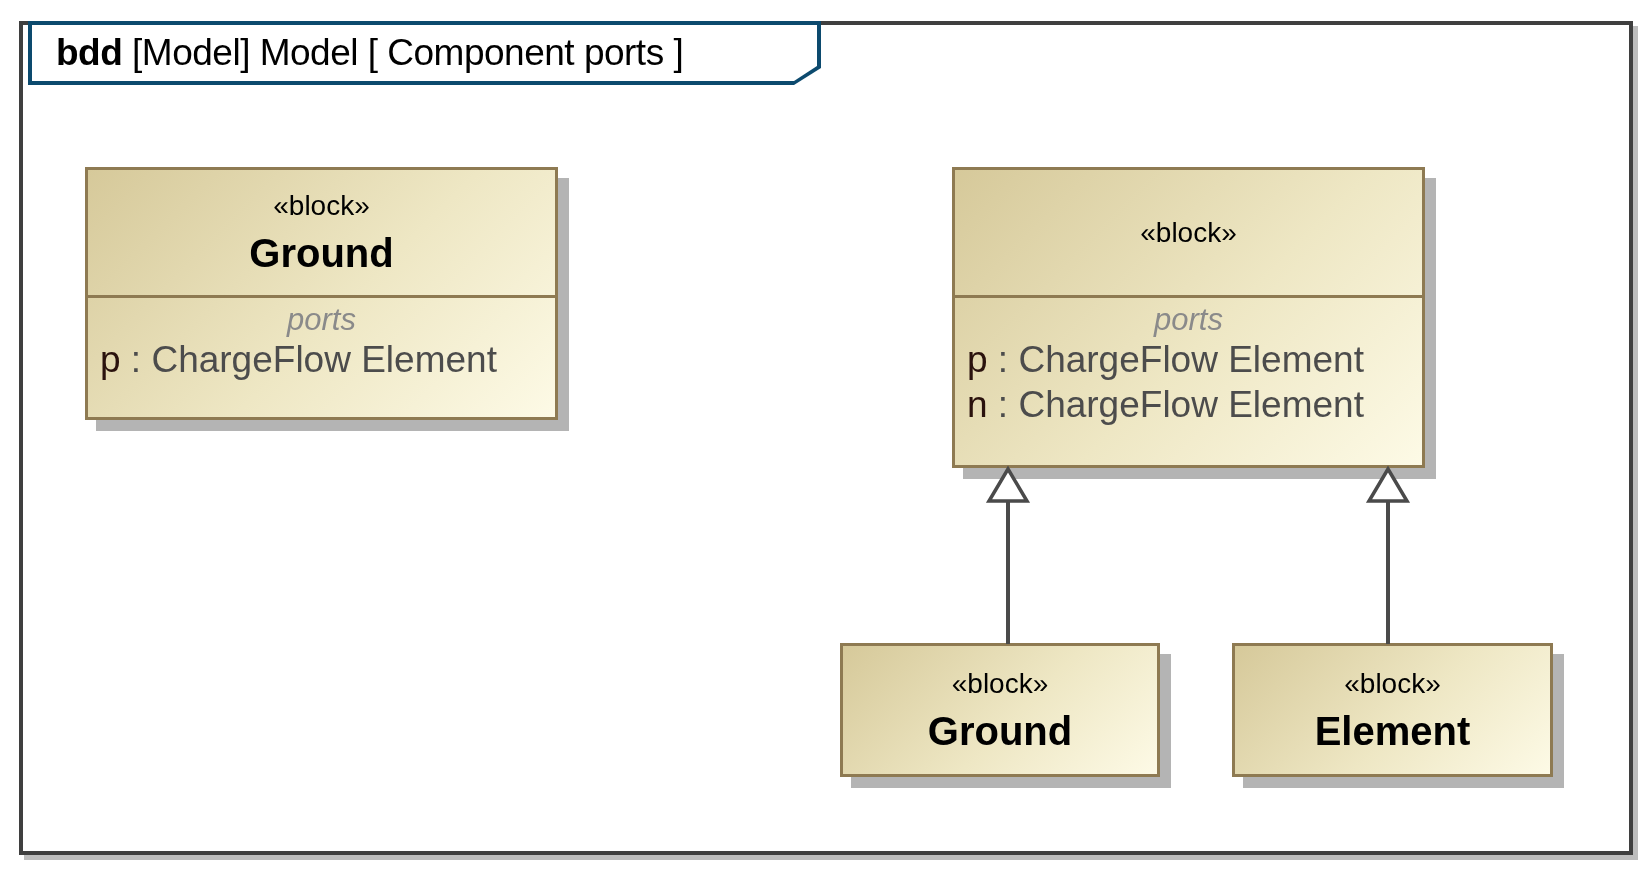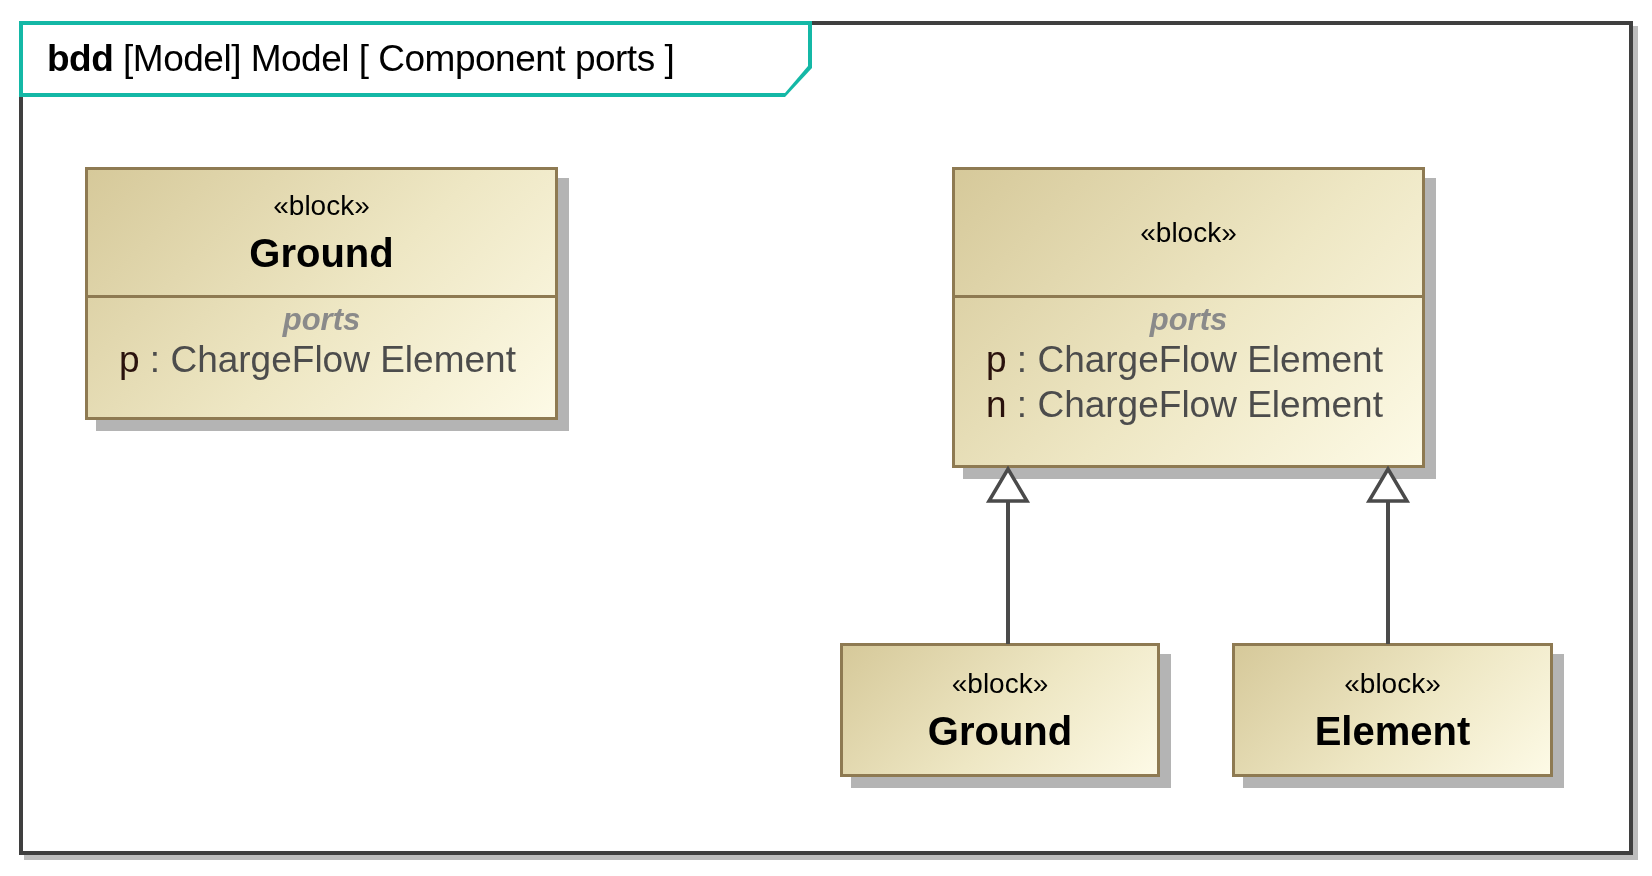--- a/index.html
+++ b/index.html
@@ -9,22 +9,22 @@
   }
   * { box-sizing:border-box; }
 
   
   .frame {
     position:absolute; left:19px; top:21px; width:1614px; height:834px;
     border:4px solid #3f3f3f; background:#ffffff;
     box-shadow:5px 5px 0 #bdbdbd;
   }
   .pentagon {
-    position:absolute; left:19px; top:21px; width:793px; height:76px;
-    background:#14b8a6; z-index:4;
+    position:absolute; left:28px; top:21px; width:793px; height:64px;
+    background:#0c4a6e; z-index:4;
     clip-path:polygon(0 0, 100% 0, 100% 47px, 766px 100%, 0 100%);
     filter:drop-shadow(4px 4px 0 #bdbdbd);
   }
   .pentagon-inner {
     position:absolute; left:4px; top:4px; right:4px; bottom:4px;
     background:#ffffff;
     clip-path:polygon(0 0, 100% 0, 100% 41px, calc(100% - 23px) 100%, 0 100%);
     display:flex; align-items:center; padding-left:24px;
   }
   .frame-title { font-size:37px; color:#000; letter-spacing:-0.5px; white-space:pre; }
@@ -40,23 +40,23 @@
     display:flex; flex-direction:column; align-items:center; justify-content:center;
     gap:13px; width:100%;
   }
   .stereotype { font-size:28px; color:#000; line-height:1; }
   .block-name { font-size:40px; font-weight:bold; color:#000; line-height:1; }
   .block-name.abstract { font-style:italic; }
   .divider { border-bottom:3px solid #8e7a52; }
   .ports-compartment { padding-top:5px; }
   .ports-label {
     text-align:center; font-style:italic; color:#8a8a8a;
-    font-size:31px; line-height:34px;font-weight:bold;
+    font-size:31px; line-height:34px;
   }
-  .port-line { font-size:37px; line-height:45px; padding-left:12px; white-space:pre;margin-left:19px; }
+  .port-line { font-size:37px; line-height:45px; padding-left:12px; white-space:pre; }
   .port-name { color:#2a120d; }
   .port-sep, .port-type { color:#4c4c4c; }
 
   #ground   { left:85px;   top:167px; width:473px; height:253px; }
   #twopin   { left:952px;  top:167px; width:473px; height:301px; }
   #source   { left:840px;  top:643px; width:320px; height:134px; }
   #resistor { left:1232px; top:643px; width:321px; height:134px; }
 
   #ground .block-header, #twopin .block-header { height:128px; }
   #source .block-header, #resistor .block-header { height:100%; }

